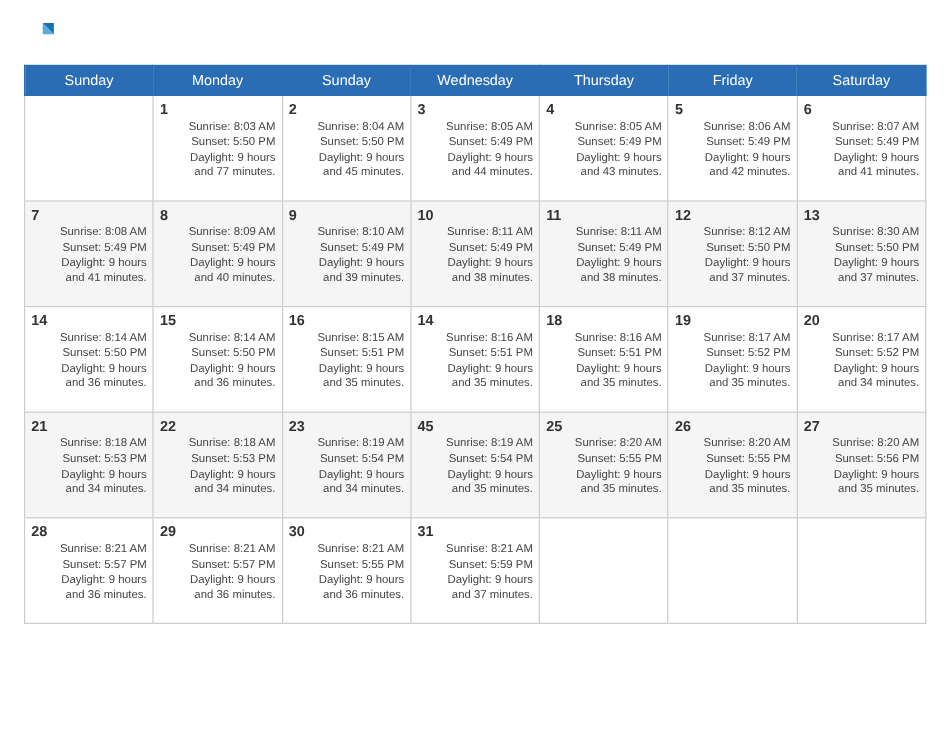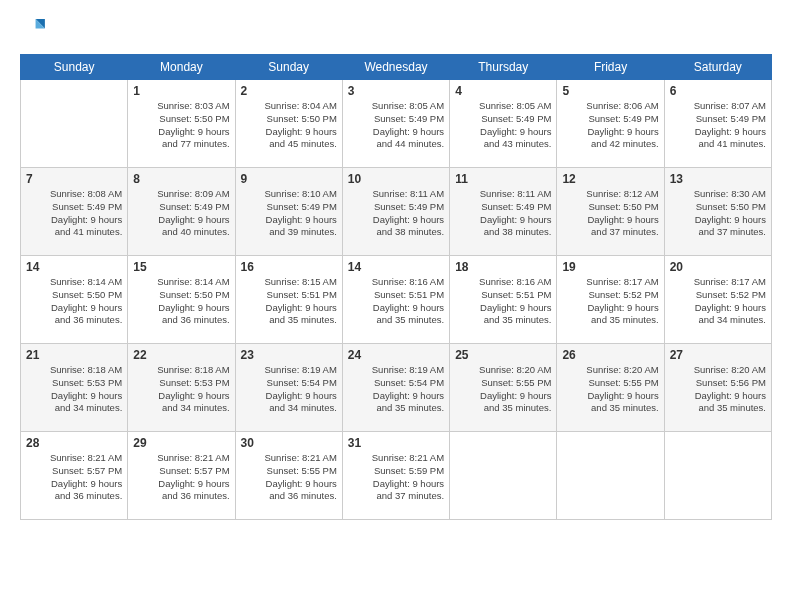--- a/index.html
+++ b/index.html
@@ -345,21 +345,21 @@
           <td>
             <span class="day-num">23</span>
             <div class="day-info">
               <div>Sunrise: 8:19 AM</div>
               <div>Sunset: 5:54 PM</div>
               <div>Daylight: 9 hours</div>
               <div>and 34 minutes.</div>
             </div>
           </td>
           <td>
-            <span class="day-num">24</span>
+            <span class="day-num">45</span>
             <div class="day-info">
               <div>Sunrise: 8:19 AM</div>
               <div>Sunset: 5:54 PM</div>
               <div>Daylight: 9 hours</div>
               <div>and 35 minutes.</div>
             </div>
           </td>
           <td>
             <span class="day-num">25</span>
             <div class="day-info">

